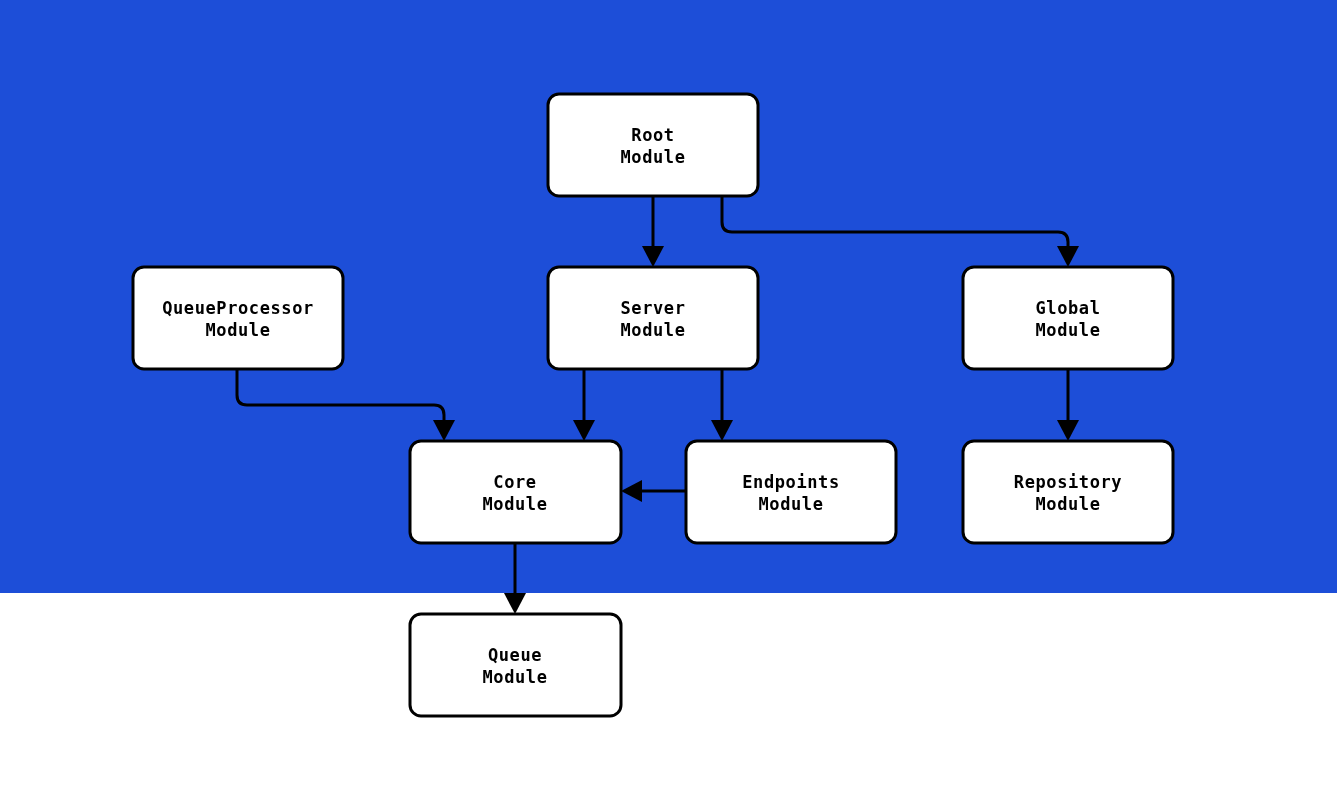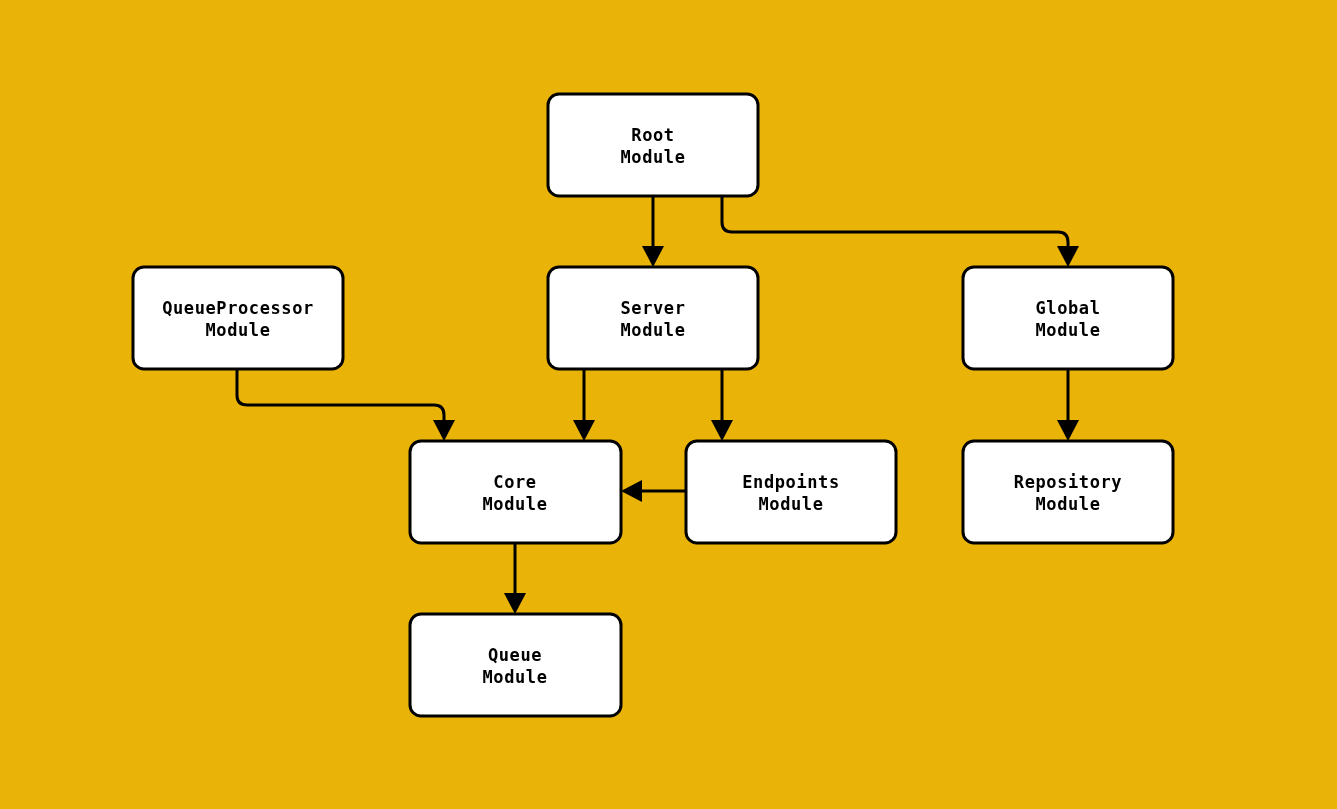--- a/index.html
+++ b/index.html
@@ -9,22 +9,22 @@
   }
   body {
     width: 1337px;
     height: 809px;
     overflow: hidden;
     font-family: "DejaVu Sans Mono", "Liberation Mono", monospace;
   }
   #diagram-root {
     position: relative;
     width: 1337px;
-    height: 809px;
-    background: #eab308;
+    height: 593px;
+    background: #1d4ed8;
   }
   svg.canvas {
     position: absolute;
     top: 0;
     left: 0;
     width: 1337px;
     height: 809px;
     display: block;
   }
   .node-box {

